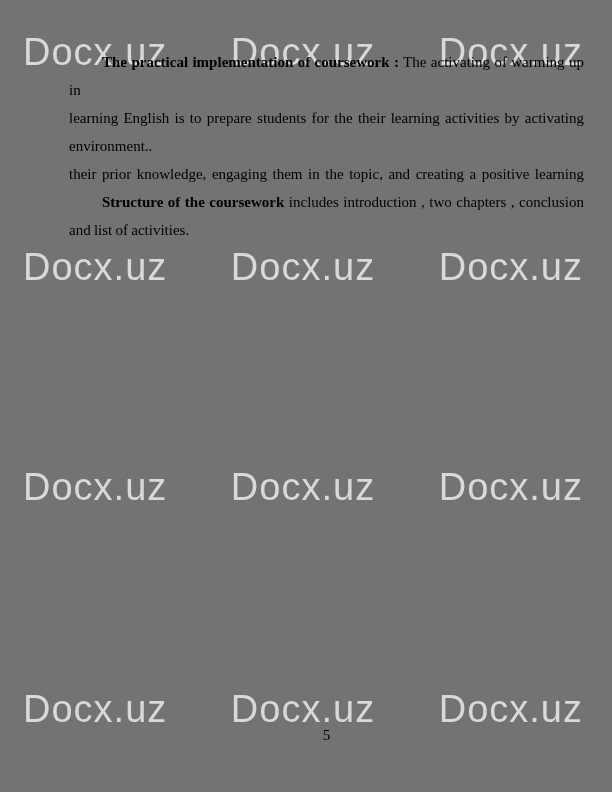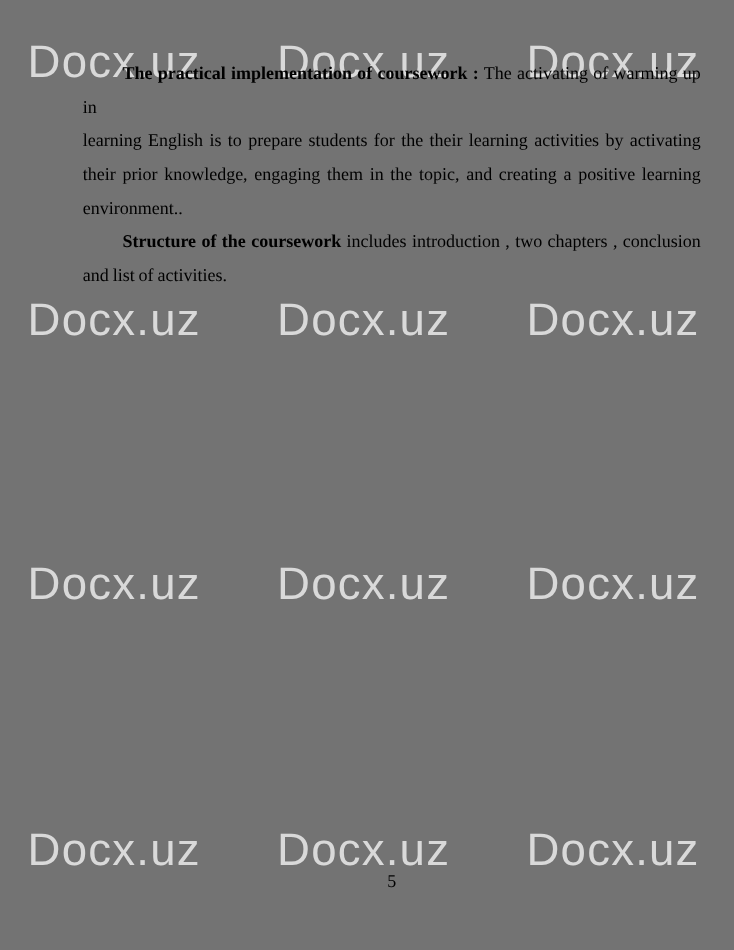--- a/index.html
+++ b/index.html
@@ -92,25 +92,25 @@
   <div class="content">
 
     <div>
       <div class="line indent">
         <span class="b">The practical implementation of coursework :</span>
         <span>The activating of warming up in</span>
       </div>
       <div class="line">
         <span>learning English is to prepare students for the their learning activities by activating</span>
       </div>
+      <div class="line no-stretch">
+        <span>environment..</span>
+      </div>
       <div class="line">
         <span>their prior knowledge, engaging them in the topic, and creating a positive learning</span>
-      </div>
-      <div class="line no-stretch">
-        <span>environment..</span>
       </div>
     </div>
 
     <div>
       <div class="line indent">
         <span class="b">Structure of the coursework</span>
         <span>includes introduction , two chapters , conclusion</span>
       </div>
       <div class="line no-stretch">
         <span>and list of activities.</span>

